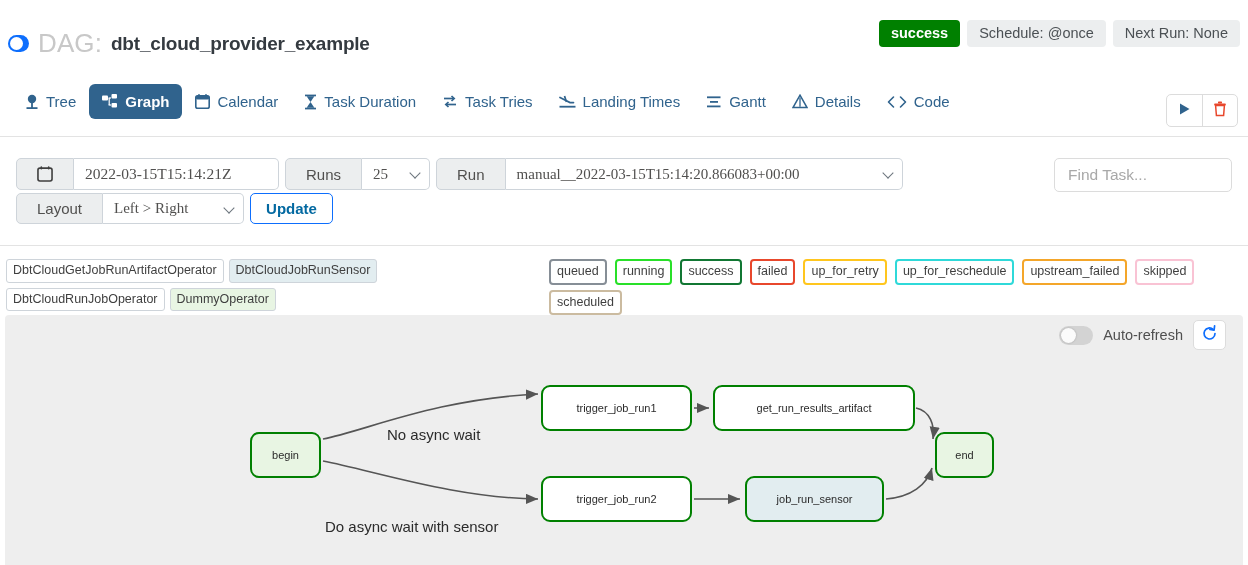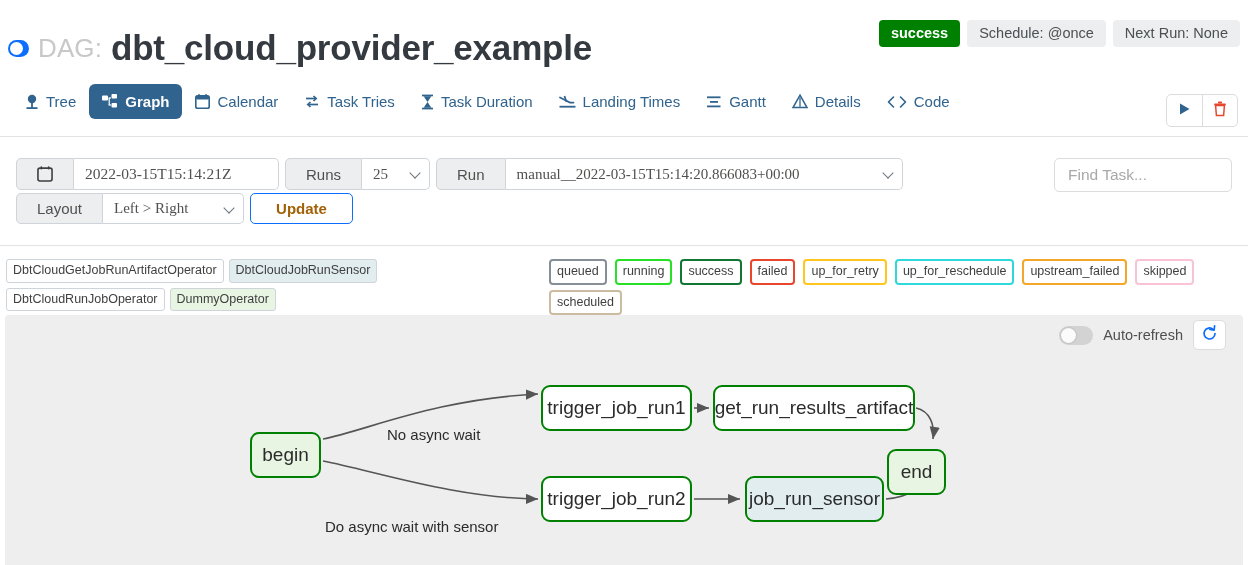--- a/index.html
+++ b/index.html
@@ -26,21 +26,21 @@
     background: #0d6efd; position: relative; flex: none;
   }
   .toggle-pill::after {
     content: ""; position: absolute; left: 2px; top: 2px;
     width: 13px; height: 13px; border-radius: 50%; background: #fff;
   }
   .dag-label {
     font-size: 26px; color: #c8c8c8; font-weight: 400; letter-spacing: .1px;
   }
   .dag-name {
-    font-size: 35px; color: #343a40; font-weight: 700; letter-spacing: -.2px;
+    font-size: 19px; color: #343a40; font-weight: 700; letter-spacing: -.2px;
   }
   .header-badges {
     position: absolute; right: 8px; top: 20px;
     display: flex; align-items: center; gap: 7px;
   }
   .badge {
     font-size: 14.5px; padding: 5px 12px 6px; border-radius: 4px;
     background: #eceeef; color: #4b5054; white-space: nowrap;
   }
   .badge.success { background: #008000; color: #fff; font-weight: 700; }
@@ -97,23 +97,23 @@
     border-right: 1.6px solid #6c757d; border-bottom: 1.6px solid #6c757d;
     transform: rotate(45deg);
   }
   .r-left  { border-radius: 5px 0 0 5px; }
   .r-right { border-radius: 0 5px 5px 0; font-family: Liberation Serif, serif; }
   .nb-left { border-left: none; }
 
   #row1 { position: absolute; left: 16px; top: 12px; display: flex; align-items: stretch; gap: 6px; }
   #row2 { position: absolute; left: 16px; top: 47px; display: flex; align-items: stretch; gap: 6px; }
   .btn-update {
-    border: 1px solid #0d6efd; color: #a16207; background: #fff;
+    border: 1px solid #0d6efd; color: #0369a1; background: #fff;
     border-radius: 5px; font-size: 15px; font-weight: 600;
-    padding: 6px 25px; display: flex; align-items: center; cursor: pointer;
+    padding: 6px 15px; display: flex; align-items: center; cursor: pointer;
   }
   .find-task {
     position: absolute; right: 16px; top: 12px;
     border: 1px solid #dcdcdc; border-radius: 5px; background: #fff;
     font-size: 15.5px; color: #a8a8a8; padding: 7px 13px; width: 178px;
   }
 
   
   .legend {
     position: absolute; left: 0; top: 256px; width: 1248px; height: 52px;
@@ -156,21 +156,21 @@
   .refresh-btn {
     width: 33px; height: 30px; border: 1px solid #dcdcdc; border-radius: 5px;
     background: #fff; display: flex; align-items: center; justify-content: center;
     cursor: pointer;
   }
   .graph-svg { position: absolute; left: 0; top: 0; }
 
   .node-box {
     position: absolute; border: 2.5px solid #008000; border-radius: 9px;
     background: #fff; display: flex; align-items: center; justify-content: center;
-    font-size: 19px; color: #2b2b2b; cursor: pointer;
+    font-size: 11px; color: #2b2b2b; cursor: pointer;
   }
   .node-box.dummy { background: #e8f5e3; }
   .node-box.sensor { background: #e2edf0; }
   .edge-label {
     position: absolute; font-size: 15px; color: #2b2b2b; white-space: nowrap;
   }
 </style>
 </head>
 <body>
 
@@ -224,40 +224,40 @@
               <rect x="0.8" y="1.8" width="13.4" height="3.6" rx="1.6" fill="#30638d"></rect>
               <rect x="3.2" y="0" width="1.6" height="3" rx=".7" fill="#30638d"></rect>
               <rect x="10.2" y="0" width="1.6" height="3" rx=".7" fill="#30638d"></rect>
             </svg>
         </span>
         <span>Calendar</span>
       </div>
 
       <div class="tab">
         <span>
+          <svg width="13" height="16" viewBox="0 0 13 16">
+              <rect x="1" y="0.6" width="11" height="1.7" fill="#30638d"></rect>
+              <rect x="1" y="13.7" width="11" height="1.7" fill="#30638d"></rect>
+              <path d="M2.6 2.3 H10.4 L6.5 8 Z" fill="#30638d"></path>
+              <path d="M2.6 13.7 H10.4 L6.5 8 Z" fill="#30638d"></path>
+            </svg>
+        </span>
+        <span>Task Duration</span>
+      </div>
+
+      <div class="tab">
+        <span>
           <svg width="16" height="15" viewBox="0 0 16 15">
               <path d="M2 4.5 H11.5" stroke="#30638d" stroke-width="1.7" fill="none"></path>
               <path d="M9.5 2 L12.2 4.5 L9.5 7" stroke="#30638d" stroke-width="1.7" fill="none"></path>
               <path d="M14 10.5 H4.5" stroke="#30638d" stroke-width="1.7" fill="none"></path>
               <path d="M6.5 8 L3.8 10.5 L6.5 13" stroke="#30638d" stroke-width="1.7" fill="none"></path>
             </svg>
         </span>
         <span>Task Tries</span>
-      </div>
-
-      <div class="tab">
-        <span>
-          <svg width="13" height="16" viewBox="0 0 13 16">
-              <rect x="1" y="0.6" width="11" height="1.7" fill="#30638d"></rect>
-              <rect x="1" y="13.7" width="11" height="1.7" fill="#30638d"></rect>
-              <path d="M2.6 2.3 H10.4 L6.5 8 Z" fill="#30638d"></path>
-              <path d="M2.6 13.7 H10.4 L6.5 8 Z" fill="#30638d"></path>
-            </svg>
-        </span>
-        <span>Task Duration</span>
       </div>
 
       <div class="tab">
         <span>
           <svg width="17" height="15" viewBox="0 0 17 15">
               <path d="M1 3.5 L11 8.6 L14.5 8.6" stroke="#30638d" stroke-width="1.7" fill="none" stroke-linecap="round"></path>
               <path d="M5.5 2 L7.5 8" stroke="#30638d" stroke-width="1.7" fill="none"></path>
               <rect x="0.5" y="11.8" width="16" height="1.8" fill="#30638d"></rect>
             </svg>
         </span>
@@ -422,18 +422,18 @@
     </div>
     <div class="node-box" style="left:708px; top:70px; width:202px; height:46px;">
       <span>get_run_results_artifact</span>
     </div>
     <div class="node-box" style="left:536px; top:161px; width:151px; height:46px;">
       <span>trigger_job_run2</span>
     </div>
     <div class="node-box sensor" style="left:740px; top:161px; width:139px; height:46px;">
       <span>job_run_sensor</span>
     </div>
-    <div class="node-box dummy" style="left:882px; top:117px; width:59px; height:46px;margin-top:17px;">
+    <div class="node-box dummy" style="left:930px; top:117px; width:59px; height:46px;">
       <span>end</span>
     </div>
 
   </div>
 </div>
 
 </body></html>

